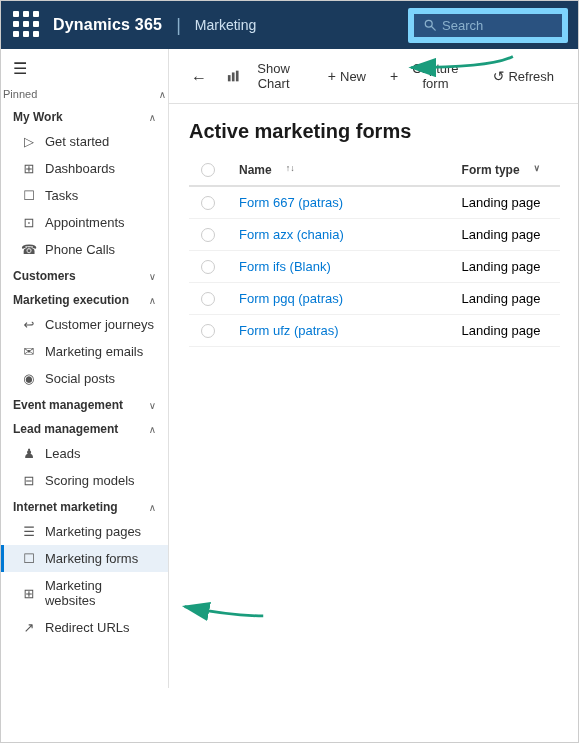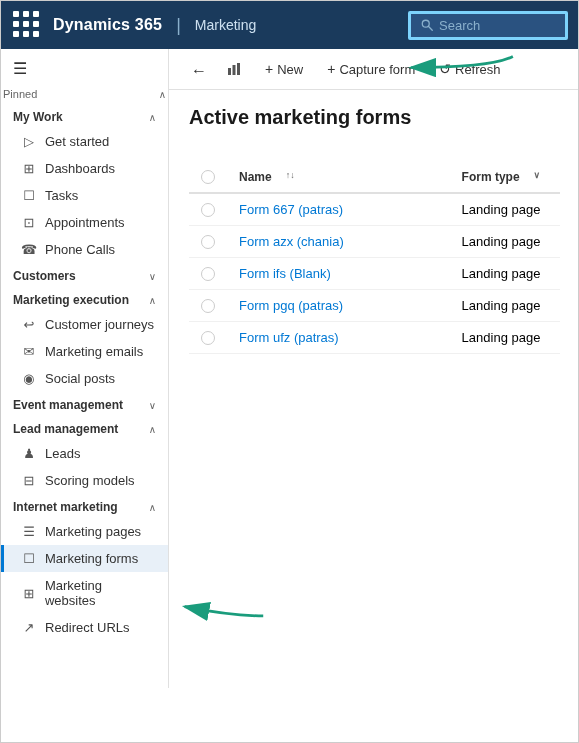--- a/index.html
+++ b/index.html
@@ -40,21 +40,21 @@
     .top-bar-subtitle {
       color: #cde0f0;
       font-size: 14px;
       font-weight: 400;
     }
     .top-bar-search {
       margin-left: auto;
       display: flex;
       align-items: center;
       background: #2a5280;
-      border: 3px solid #7dd3fc;
+      border: 6px solid #7dd3fc;
       border-radius: 2px;
       padding: 4px 10px;
       gap: 6px;
       width: 160px;
     }
     .top-bar-search input {
       background: transparent;
       border: none;
       outline: none;
       color: #cde0f0;
@@ -179,21 +179,21 @@
     
     .page-content {
       flex: 1;
       padding: 16px 20px;
       overflow-y: auto;
     }
     .page-title {
       font-size: 20px;
       font-weight: 600;
       color: #1a1a1a;
-      margin-bottom: 33px;
+      margin-bottom: 12px;
     }
 
     
     .data-table {
       width: 100%;
       border-collapse: collapse;
     }
     .data-table th {
       text-align: left;
       padding: 8px 12px;
@@ -379,20 +379,21 @@
     <div class="content-area">
 
       <div class="toolbar">
         <button class="toolbar-back">←</button>
         <button class="toolbar-btn">
           <svg width="14" height="14" viewBox="0 0 14 14" fill="none">
             <rect x="1" y="6" width="3" height="7" fill="#555"></rect>
             <rect x="5.5" y="3" width="3" height="10" fill="#555"></rect>
             <rect x="10" y="1" width="3" height="12" fill="#555"></rect>
           </svg>
+          <span>Show Chart</span>
         </button>
         <button class="toolbar-btn">
           <span style="font-size:14px;">+</span>
           <span>New</span>
         </button>
         <button class="toolbar-btn">
           <span style="font-size:14px;">+</span>
           <span>Capture form</span>
         </button>
         <button class="toolbar-btn">

